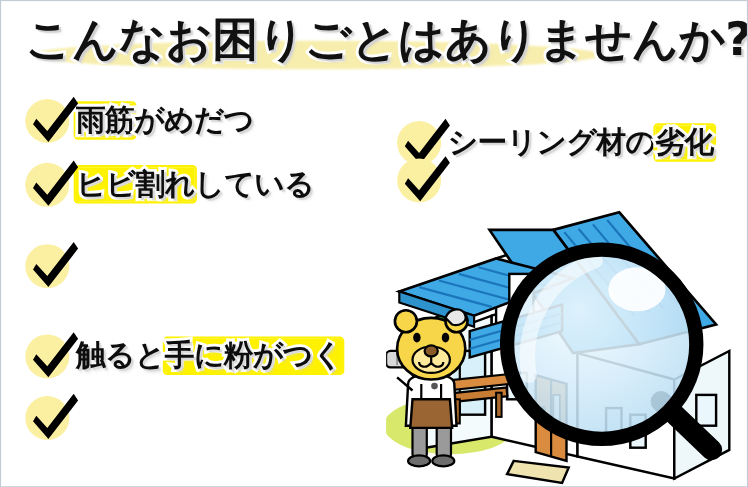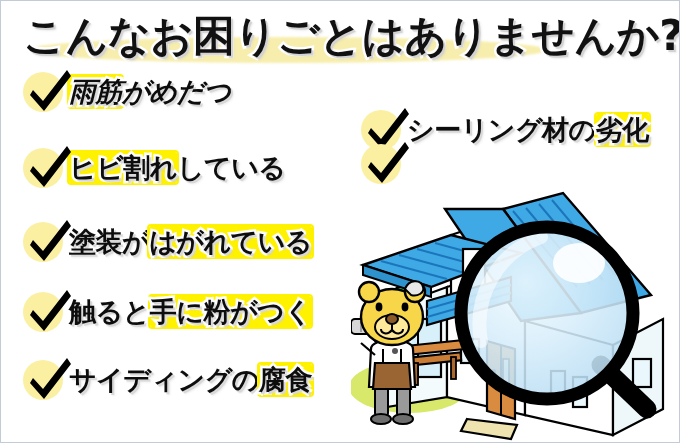--- a/index.html
+++ b/index.html
@@ -103,24 +103,24 @@
       2px 2px 0 rgba(195,195,195,0.55),
       3px 3px 2px rgba(205,205,205,0.35);
   }
   .row-text .hl {
     background: #fff200;
     box-shadow: 0 0 0 2px #fff200;
     border-radius: 2px;
   }
 
   
-  #row-1 { left: 22px; top: 68px; font-style: italic; }
+  #row-1 { left: 22px; top: 86px; }
   #row-2 { left: 22px; top: 144px; }
   #row-3 { left: 22px; top: 218px; }
-  #row-4 { left: 22px; top: 288px; }
+  #row-4 { left: 22px; top: 300px; }
   #row-5 { left: 22px; top: 356px; }
   
   #row-6 { left: 360px; top: 74px; margin-top: 32px; }
   #row-7 { left: 360px; top: 140px; }
 
   
   #illustration {
     position: absolute;
     left: 350px;
     top: 190px;
@@ -169,23 +169,20 @@
 
   <div class="row" id="row-3">
     <span class="check">
       <span class="disc"></span>
       <span class="mark">
         <svg width="42" height="44" viewBox="0 0 42 44">
             <path d="M3 22 L13 33 L37 2 L41 8 L14 43 L0 27 Z" fill="#000"></path>
           </svg>
       </span>
     </span>
-    <span class="row-text">
-      <span>塗装が</span><span class="hl">はがれている</span>
-    </span>
   </div>
 
   <div class="row" id="row-4">
     <span class="check">
       <span class="disc"></span>
       <span class="mark">
         <svg width="42" height="44" viewBox="0 0 42 44">
             <path d="M3 22 L13 33 L37 2 L41 8 L14 43 L0 27 Z" fill="#000"></path>
           </svg>
       </span>
@@ -196,23 +193,20 @@
   </div>
 
   <div class="row" id="row-5">
     <span class="check">
       <span class="disc"></span>
       <span class="mark">
         <svg width="42" height="44" viewBox="0 0 42 44">
             <path d="M3 22 L13 33 L37 2 L41 8 L14 43 L0 27 Z" fill="#000"></path>
           </svg>
       </span>
-    </span>
-    <span class="row-text">
-      <span>サイディングの</span><span class="hl">腐食</span>
     </span>
   </div>
 
   <div class="row" id="row-6">
     <span class="check">
       <span class="disc"></span>
       <span class="mark">
         <svg width="42" height="44" viewBox="0 0 42 44">
             <path d="M3 22 L13 33 L37 2 L41 8 L14 43 L0 27 Z" fill="#000"></path>
           </svg>

